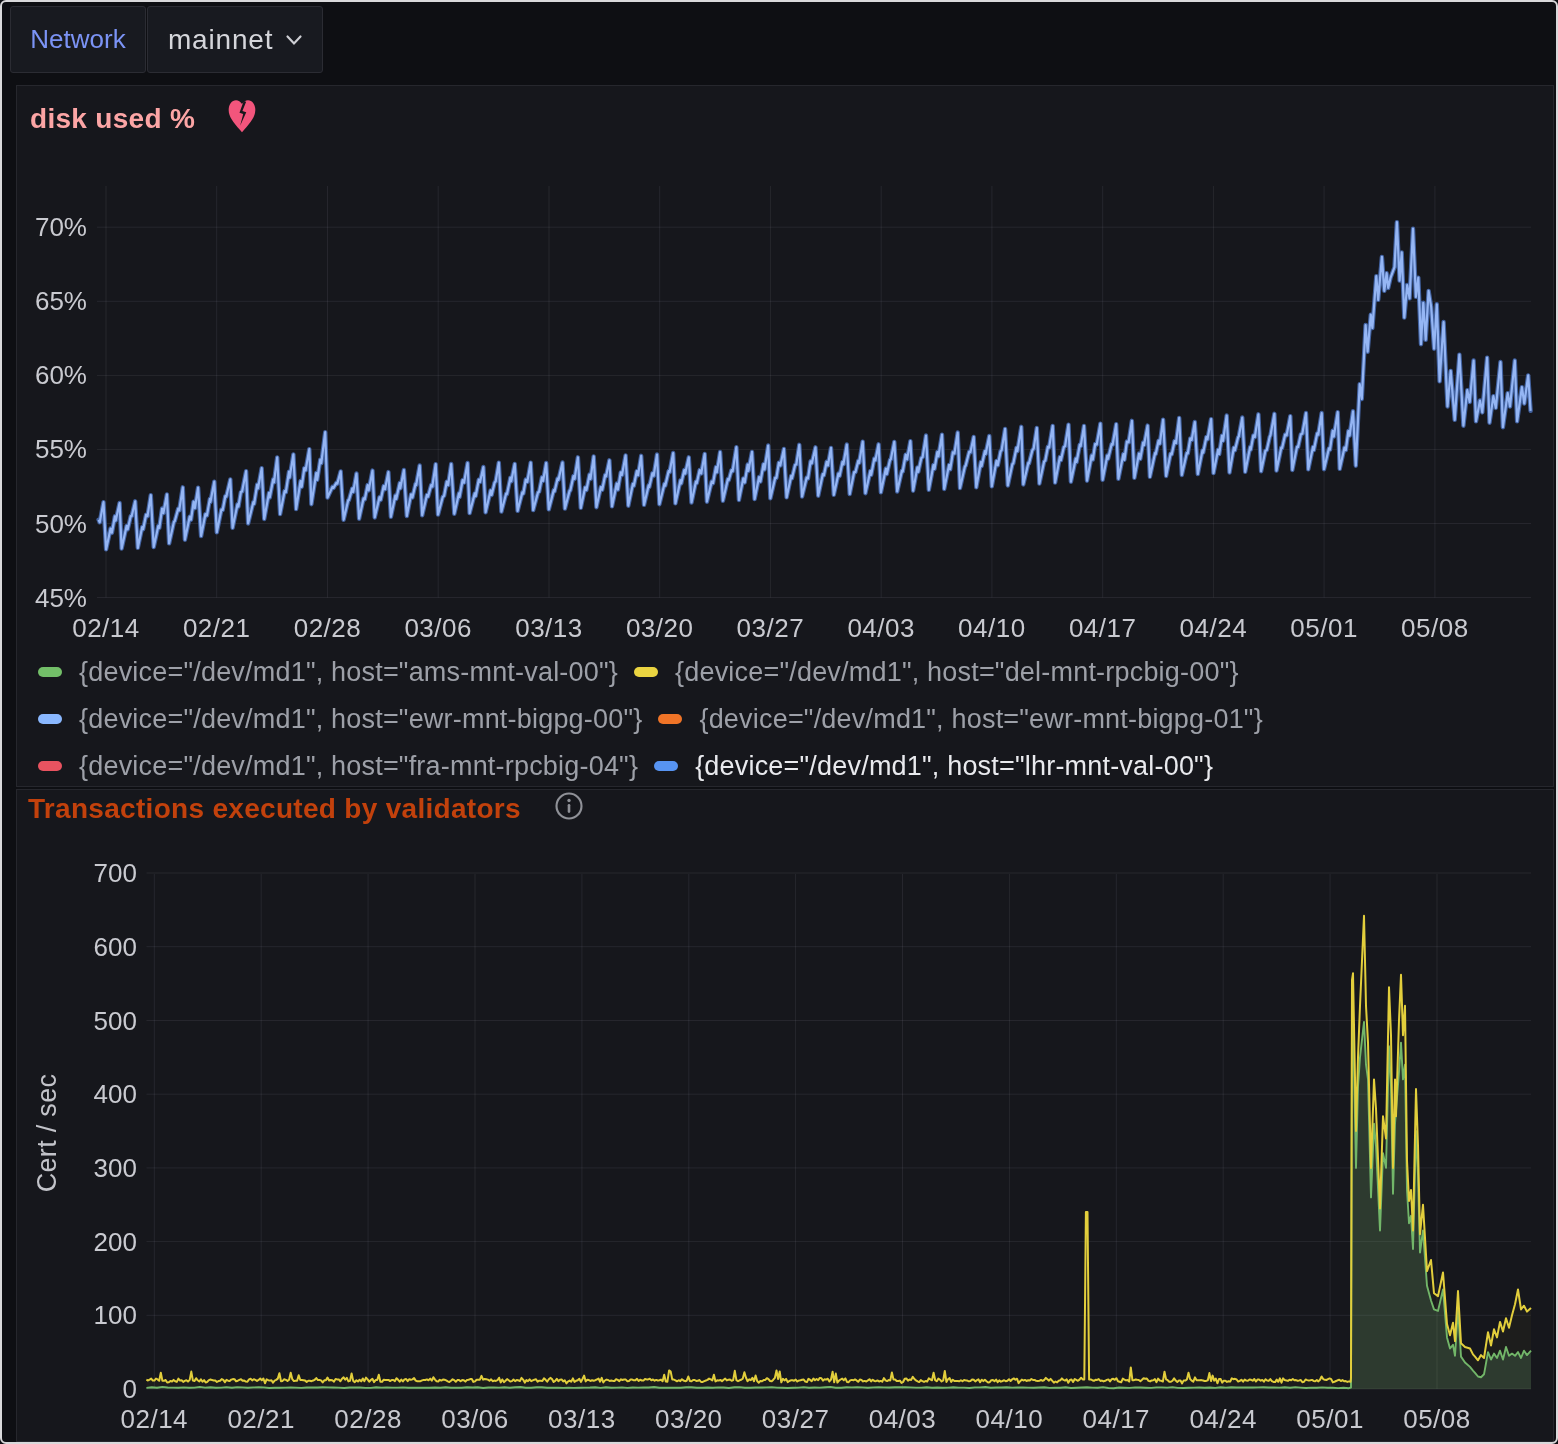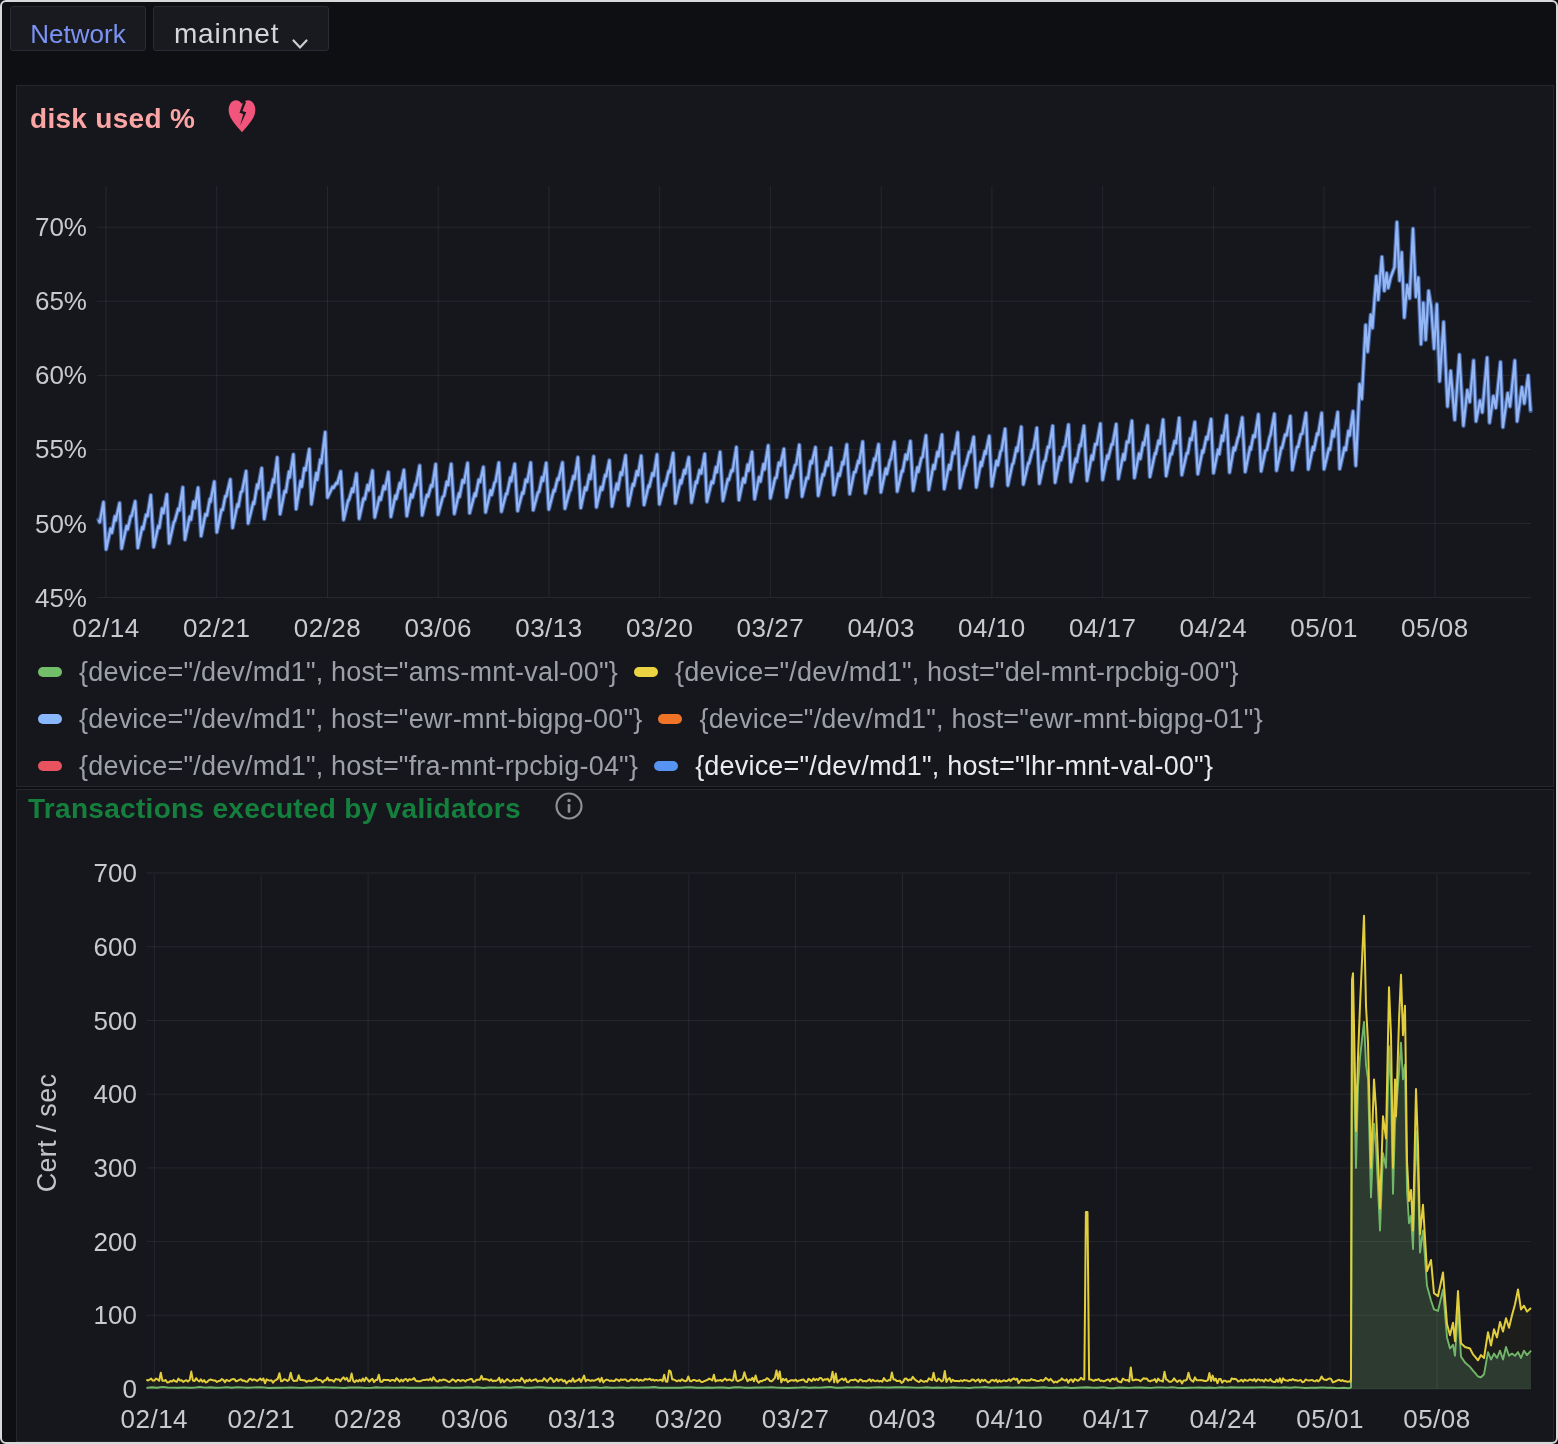--- a/index.html
+++ b/index.html
@@ -1,33 +1,33 @@
 <!DOCTYPE html>
 <html><head><meta charset="utf-8"><style>
 html,body{margin:0;padding:0;background:#0E0F13;width:1558px;height:1444px;
 font-family:"Liberation Sans",sans-serif;overflow:hidden;position:relative}
 .frame{position:absolute;inset:0;border:2px solid #D9D9DB;border-radius:6px;pointer-events:none;z-index:50}
-.vbox{position:absolute;top:6px;height:45px;background:#181A20;border:1.5px solid #2B2C33;
-border-radius:3px;display:flex;align-items:flex-end;justify-content:center;box-sizing:border-box}
+.vbox{position:absolute;top:6px;height:67px;background:#181A20;border:1.5px solid #2B2C33;
+border-radius:3px;display:flex;align-items:center;justify-content:center;box-sizing:border-box}
 .panel{position:absolute;left:16px;width:1538px;background:#16171C;
 border:1.5px solid #26272D;box-sizing:border-box}
 .ptitle{position:absolute;font-size:28px;font-weight:700;color:#fca5a5;letter-spacing:.3px}
 svg{position:absolute;left:0;top:0}
 .grid line{stroke:rgba(204,204,220,0.09);stroke-width:1}
 .ticks text{fill:#C9CAD0;font-size:26px;font-family:"Liberation Sans",sans-serif}
 .xt{font-size:27px;letter-spacing:.5px}
 .lrow{position:absolute;left:38px;display:flex;align-items:center;gap:16px;height:34px}
 .li{display:flex;align-items:center}
 .pill{width:24px;height:10px;border-radius:5px;margin-right:17px;flex:none}
 .lt{font-size:27px;letter-spacing:.2px;color:#9DA0A8;white-space:pre}
 </style></head><body>
 <div class="vbox" style="left:10px;width:136px">
     <span style="font-size:26px;color:#7B93F5">Network</span>
   </div>
-<div class="vbox" style="left:153px;width:176px;justify-content:flex-start;padding-left:20px">
+<div class="vbox" style="left:147px;width:176px;justify-content:flex-start;padding-left:20px">
     <span style="font-size:28px;letter-spacing:.8px;color:#D5D6DB">mainnet</span>
 <svg width="18" height="12" viewBox="0 0 18 12" style="position:static;margin-left:12px">
       <path d="M2.5 2.5 L9 9.5 L15.5 2.5" stroke="#CDCED3" stroke-width="2.2" fill="none" stroke-linecap="round"></path>
     </svg>
   </div>
 
 <div class="panel" style="top:85px;height:702px"></div>
 <div class="ptitle" style="left:30px;top:103px">disk used %</div>
 <svg width="32" height="42" viewBox="0 0 24 24" preserveAspectRatio="none" style="left:226px;top:95px">
 <path fill="#F2557C" d="M12 21.35l-1.45-1.32C5.4 15.36 2 12.28 2 8.5 2 5.42 4.42 3 7.5 3c1.74 0 3.41.81 4.5 2.09C13.09 3.81 14.76 3 16.5 3 19.58 3 22 5.42 22 8.5c0 3.78-3.4 6.86-8.55 11.54L12 21.35z"></path>
@@ -105,21 +105,21 @@
       <span class="pill" style="background:#E95360"></span>
       <span class="lt">{device="/dev/md1", host="fra-mnt-rpcbig-04"}</span>
     </div>
     <div class="li">
       <span class="pill" style="background:#5794F2"></span>
       <span class="lt" style="color:#E9EAEE">{device="/dev/md1", host="lhr-mnt-val-00"}</span>
     </div>
   </div>
 
 <div class="panel" style="top:789px;height:653px"></div>
-<div class="ptitle" style="left:28px;top:793px;color:#15803d">Transactions executed by validators</div>
+<div class="ptitle" style="left:28px;top:793px;color:#c2410c">Transactions executed by validators</div>
 <svg width="30" height="30" viewBox="0 0 24 24" style="left:554px;top:791px">
 <circle cx="12" cy="12" r="10" fill="none" stroke="#8F9197" stroke-width="1.7"></circle>
 <circle cx="12" cy="7.6" r="1.35" fill="#8F9197"></circle>
 <rect x="10.95" y="10.3" width="2.1" height="7.2" rx="1.05" fill="#8F9197"></rect>
 </svg>
 
 <svg width="1558" height="1444" viewBox="0 0 1558 1444" style="top:0">
   <g class="grid">
       <line x1="154.3" y1="874" x2="154.3" y2="1389"></line>
       <line x1="261.2" y1="874" x2="261.2" y2="1389"></line>

